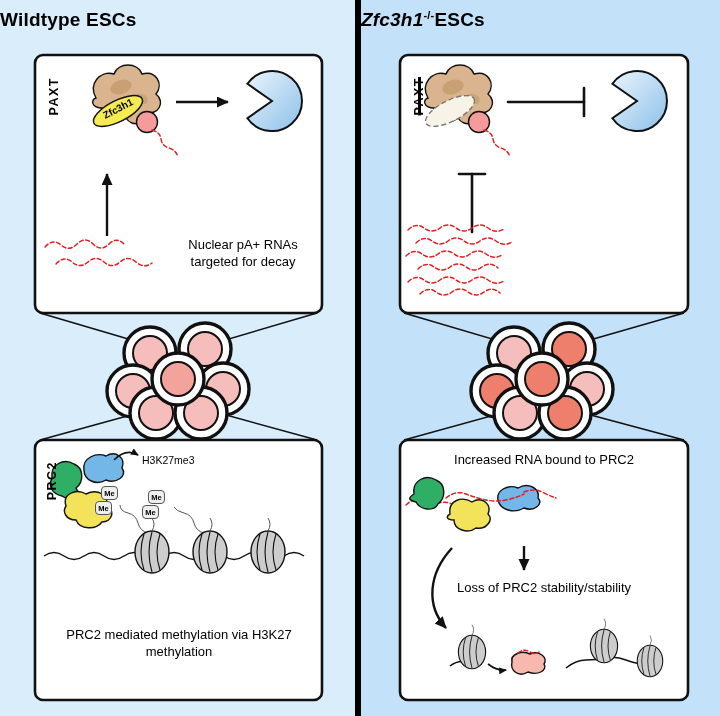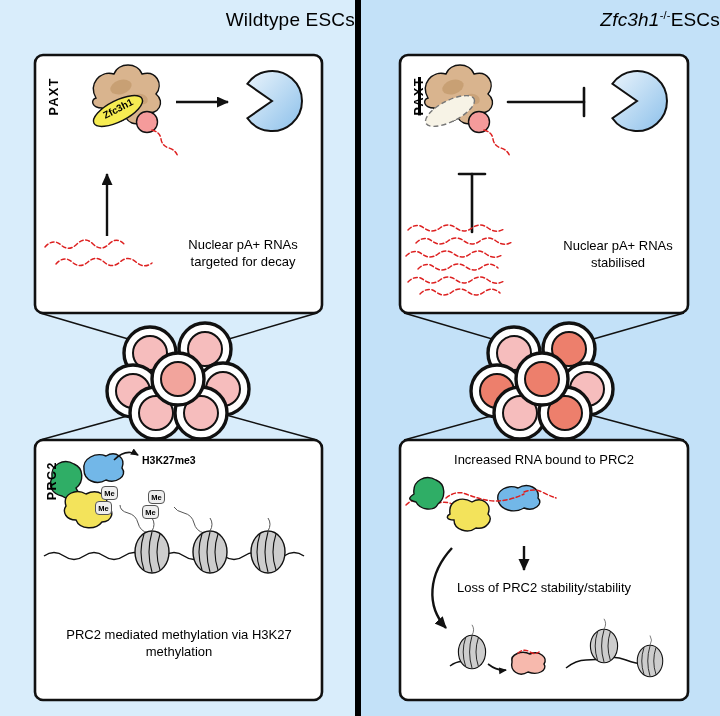--- a/index.html
+++ b/index.html
@@ -1,28 +1,28 @@
 <!DOCTYPE html>
 <html style="--panel-left-bg: #d9edfb; --panel-right-bg: #c3e1f8; --divider: #000000; --box-bg: #ffffff; --outline: #111111; --rna-red: #dd2020; --pacman-blue: #8cc0ea; --pacman-light: #eaf4fc; --tan: #d9b48e; --tan-dark: #b98f5f; --zfc-yellow: #f6ec52; --pink-sub: #f59b9b; --cell-pink: #f6bdbd; --cell-salmon: #ed7f6c; --cell-salmon-light: #f2a49c; --green: #2fae66; --blue-blob: #72b7e8; --yellow-blob: #f3e35b; --nucleosome-gray: #cdcdcd; --ghost-fill: #f7f3e6; --histone-pink: #f7b9ad;"><head>
 <meta charset="utf-8">
 <style>
   html,body{margin:0;padding:0;background:#fff}
   .stage{position:relative;width:720px;height:716px;font-family:"Liberation Sans",sans-serif;overflow:hidden}
   .stage svg{position:absolute;left:0;top:0;z-index:1}
   .lbl{position:absolute;color:#000;z-index:2}
-  .title{font-size:19px;font-weight:normal;text-align:right;letter-spacing:.2px}
+  .title{font-size:19px;font-weight:bold;text-align:left;letter-spacing:.2px}
   .title .gene{font-style:italic}
   .title sup{font-size:11px}
   .title .rest{}
   .vtext{writing-mode:vertical-rl;transform:rotate(180deg);font-weight:bold;font-size:12.5px;letter-spacing:1.5px}
   .strike{text-decoration:line-through;text-decoration-thickness:2.5px}
   .zfc{font-size:10px;font-weight:bold;text-align:center;transform:rotate(-27deg)}
   .cap{font-size:13px;line-height:1.28;text-align:center}
   .bold{font-weight:normal}
-  .small-lbl{font-size:10.5px;font-weight:bold}
+  .small-lbl{font-size:10.5px;font-weight:normal}
   .me-badge{width:17px;height:14px;background:#efefef;border:1px solid #555;border-radius:4px;display:flex;align-items:center;justify-content:center;font-size:7.5px;font-weight:bold;box-sizing:border-box}
   
   .wbox{fill:var(--box-bg);stroke:var(--outline);stroke-width:2.6}
   .connector line{stroke:var(--outline);stroke-width:1.5}
   .rna{fill:none;stroke:var(--rna-red);stroke-width:1.5;stroke-dasharray:4 2.6;stroke-linecap:round}
   .blob{stroke:var(--outline);stroke-width:1.4}
   .f-tan{fill:var(--tan)}
   .f-yellow{fill:var(--zfc-yellow)}
   .f-pinksub{fill:var(--pink-sub)}
   .f-green{fill:var(--green)}
@@ -204,21 +204,20 @@
 <div class="lbl title" style="left:0;top:9px;width:355px">Wildtype ESCs</div>
 
 <div class="lbl title" style="left:361px;top:9px;width:359px"><span class="gene">Zfc3h1</span><sup>-/-</sup><span class="rest">ESCs</span></div>
 
 <div class="lbl vtext" style="left:47px;top:77px">PAXT</div>
 <div class="lbl vtext strike" style="left:412px;top:77px">PAXT</div>
 
 <div class="lbl zfc" style="left:90px;top:103px;width:56px">Zfc3h1</div>
 
 <div class="lbl cap" style="left:168px;top:237px;width:150px">Nuclear pA+ RNAs targeted for decay</div>
-<div class="lbl cap" style="left:552px;top:238px;width:132px">Nuclear pA+ RNAs stabilised</div>
 
 <div class="lbl vtext" style="left:45px;top:461px">PRC2</div>
 <div class="lbl small-lbl" style="left:142px;top:454px">H3K27me3</div>
 
 <div class="lbl me-badge" style="left:101px;top:486px">Me</div>
 <div class="lbl me-badge" style="left:95px;top:501px">Me</div>
 <div class="lbl me-badge" style="left:148px;top:490px">Me</div>
 <div class="lbl me-badge" style="left:142px;top:505px">Me</div>
 
 <div class="lbl cap" style="left:59px;top:627px;width:240px">PRC2 mediated methylation via H3K27 methylation</div>

